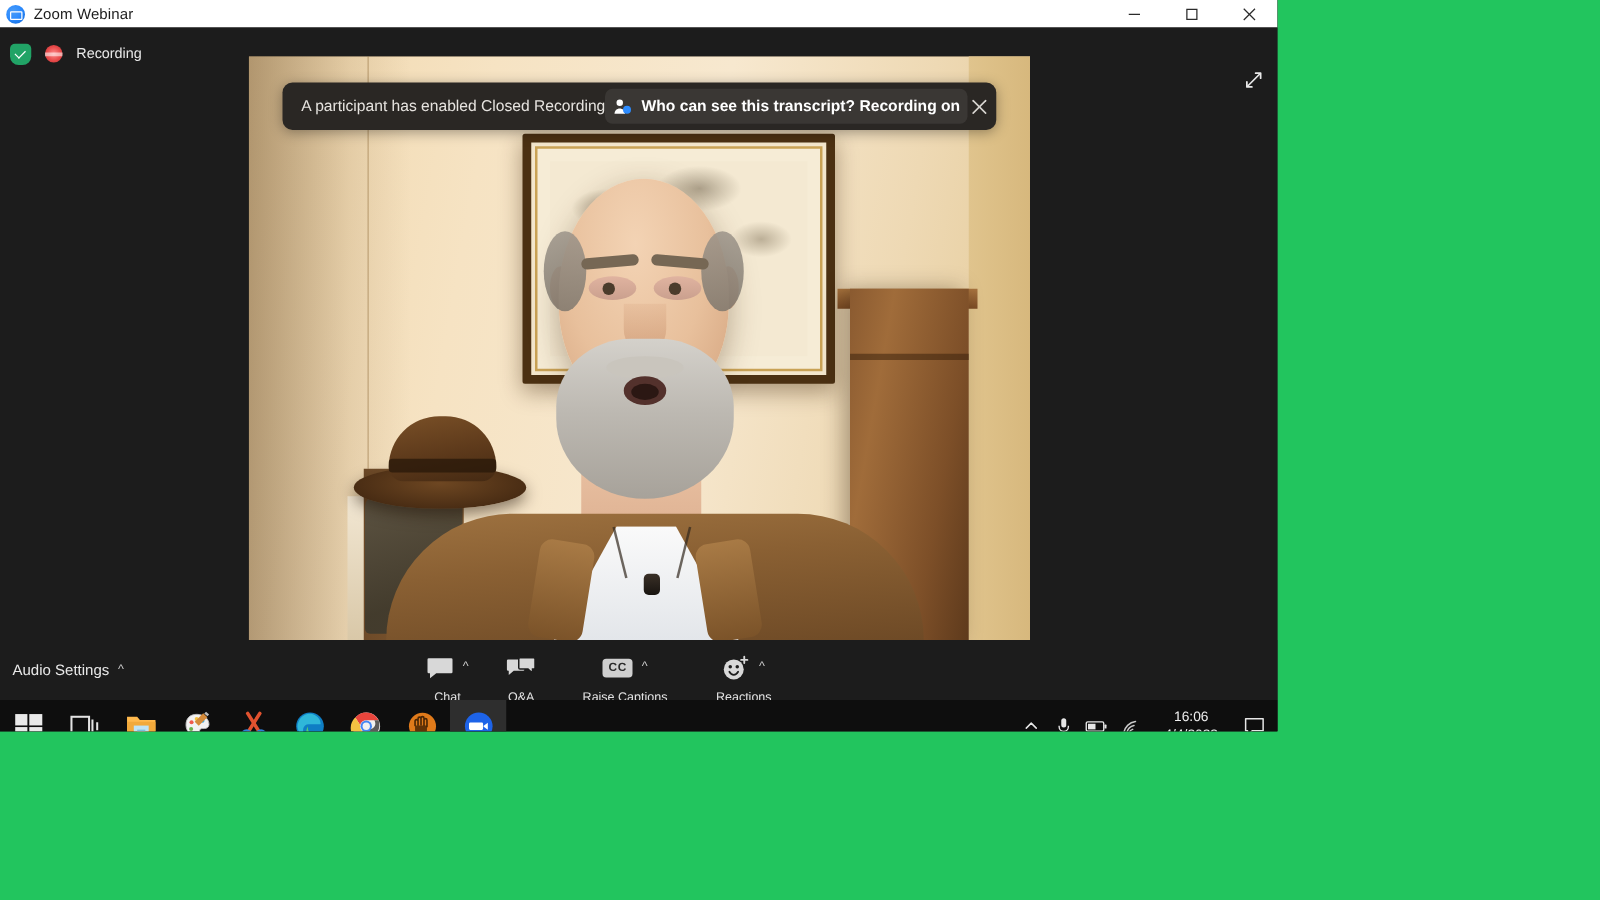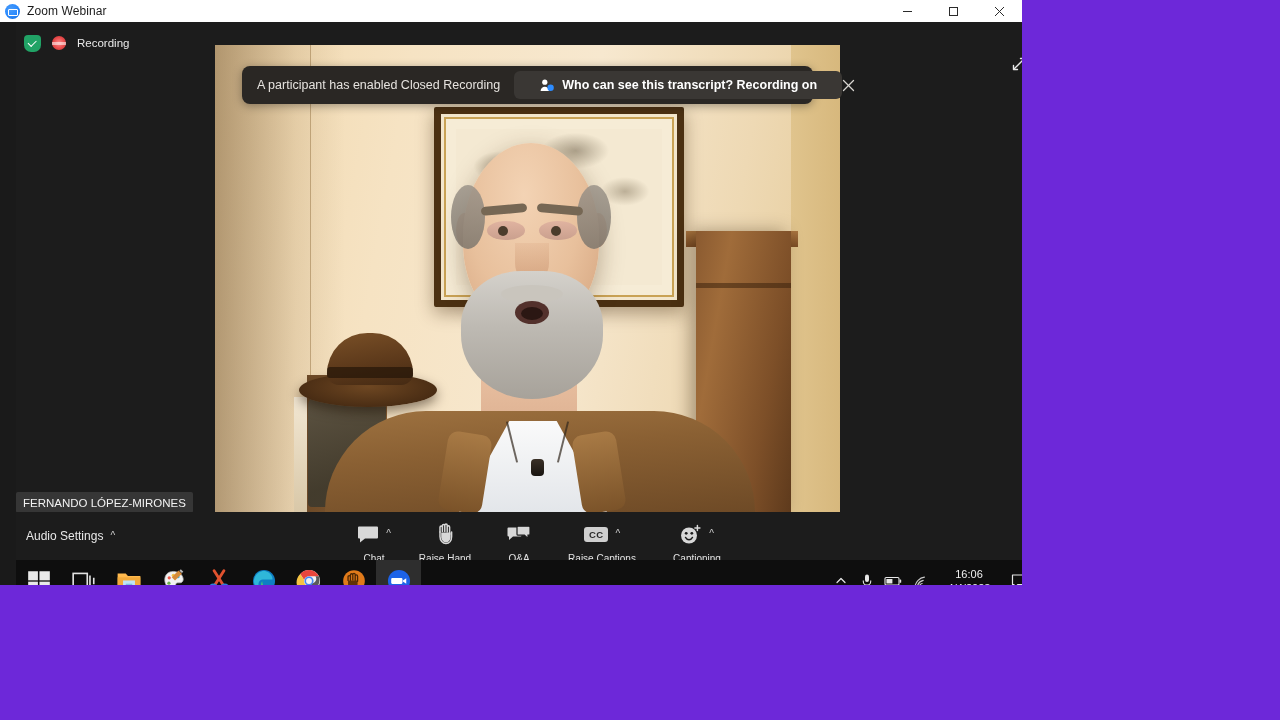--- a/index.html
+++ b/index.html
@@ -1,20 +1,20 @@
 <!DOCTYPE html>
 <html><head>
 <meta charset="utf-8">
 <style>
   * { margin:0; padding:0; box-sizing:border-box; }
   html,body { width:1280px; height:720px; background:#000; overflow:hidden; }
   body { font-family:"Liberation Sans", sans-serif; }
 
   
-  #desktop { position:absolute; inset:0; background:#6d28d9; }
+  #desktop { position:absolute; inset:0; background:#22c55e; }
 
   
   #zoom-window {
     position:absolute; left:0; top:0; width:1022px; height:585px;
     background:#1a1a1a; overflow:hidden;
   }
 
   
   #titlebar {
     position:absolute; left:0; top:0; width:1022px; height:22px;
@@ -32,21 +32,21 @@
   }
   #win-title { font-size:12px; color:#1b1b1b; letter-spacing:.1px; }
   .win-btn {
     width:46px; height:22px; display:flex; align-items:center; justify-content:center;
     color:#2b2b2b;
   }
   .win-btn svg { display:block; }
 
   
   #zoom-body {
-    position:absolute; left:16px; top:22px; width:1022px; height:563px;
+    position:absolute; left:0; top:22px; width:1022px; height:563px;
     background:#1c1c1c;
   }
 
   
   #status-strip {
     position:absolute; left:8px; top:10px; height:22px;
     display:flex; align-items:center; gap:11px;
   }
   #shield-icon {
     width:17px; height:17px; flex:none;
@@ -260,22 +260,22 @@
 
   
   #notif {
     position:absolute; left:226px; top:44px; width:571px; height:38px;
     background:#2a2724; border-radius:8px;
     display:flex; align-items:center; padding:0 4px 0 15px; gap:0;
     box-shadow:0 2px 10px rgba(0,0,0,.35);
   }
   #notif-text { font-size:12.5px; color:#e6e3df; white-space:nowrap; }
   #notif-pill {
-    margin-left:14px; height:28px; background:#3a3734; border-radius:6px;
-    display:flex; align-items:center; gap:8px; padding:0 25px;
+    height:28px; background:#3a3734; border-radius:6px;
+    display:flex; align-items:center; gap:8px; padding:0 6px;
   }
   #notif-person {
     width:15px; height:15px; flex:none; position:relative;
   }
   #notif-pill-text { font-size:12.5px; color:#ffffff; font-weight:bold; white-space:nowrap; }
   #notif-close {
     margin-left:auto; width:34px; height:34px;
     display:flex; align-items:center; justify-content:center;
     color:#d8d5d1; font-size:15px; line-height:1;
   }
@@ -458,21 +458,20 @@
           <span id="notif-pill-text">Who can see this transcript? Recording on</span>
         </div>
         <div id="notif-close">
           <svg width="13" height="13" viewBox="0 0 13 13">
               <line x1="1.5" y1="1.5" x2="11.5" y2="11.5" stroke="#d8d5d1" stroke-width="1.3" stroke-linecap="round"></line>
               <line x1="11.5" y1="1.5" x2="1.5" y2="11.5" stroke="#d8d5d1" stroke-width="1.3" stroke-linecap="round"></line>
             </svg>
         </div>
       </div>
 
-      <div id="name-label">FERNANDO LÓPEZ-MIRONES</div>
 
       <div id="controlbar">
 
         <div id="audio-settings">
           <span>Audio Settings</span>
           <span class="caret">^</span>
         </div>
 
         <div id="ctrl-center">
 
@@ -481,32 +480,20 @@
               <span class="ctrl-ico">
                 <svg width="22" height="19" viewBox="0 0 22 19">
                   <path d="M2 1.5h18a1 1 0 0 1 1 1v10a1 1 0 0 1-1 1H8l-5 4v-4H2a1 1 0 0 1-1-1v-10a1 1 0 0 1 1-1z" fill="#d8d8d8"></path>
                 </svg>
               </span>
               <span class="caret">^</span>
             </div>
             <span class="ctrl-label">Chat</span>
           </div>
 
-          <div class="ctrl" style="min-width:86px">
-            <div class="ctrl-row">
-              <span class="ctrl-ico">
-                <svg width="17" height="22" viewBox="0 0 17 22">
-                  <path d="M3 9V4.2a1.2 1.2 0 0 1 2.4 0V8.6M5.4 8.6V2.6a1.2 1.2 0 0 1 2.4 0v6M7.8 8.6V2.2a1.2 1.2 0 0 1 2.4 0v6.4M10.2 9V4a1.2 1.2 0 0 1 2.4 0v7.5" fill="none" stroke="#d8d8d8" stroke-width="1.5" stroke-linecap="round"></path>
-                  <path d="M3 9v4.5c0 4 2.6 7 6 7s5.6-3 5.6-7V9" fill="none" stroke="#d8d8d8" stroke-width="1.5" stroke-linecap="round"></path>
-                  <path d="M4.2 9.6v4.2c0 3.2 2.2 5.6 4.8 5.6s4.6-2.4 4.6-5.6V9.6z" fill="#d8d8d8"></path>
-                </svg>
-              </span>
-            </div>
-            <span class="ctrl-label">Raise Hand</span>
-          </div>
 
           <div class="ctrl" style="min-width:62px">
             <div class="ctrl-row">
               <span class="ctrl-ico">
                 <svg width="24" height="19" viewBox="0 0 24 19">
                   <path d="M1.5 2.5h12a1 1 0 0 1 1 1v7a1 1 0 0 1-1 1H6l-4 3.5v-3.5H1.5a1 1 0 0 1-1-1v-7a1 1 0 0 1 1-1z" fill="#d8d8d8"></path>
                   <path d="M11 1.2h11a1 1 0 0 1 1 1v7a1 1 0 0 1-1 1h-1v3.2l-3.6-3.2H11a1 1 0 0 1-1-1v-7a1 1 0 0 1 1-1z" fill="#d8d8d8" stroke="#1c1c1c" stroke-width="1.2"></path>
                 </svg>
               </span>
             </div>
@@ -527,21 +514,21 @@
                 <svg width="22" height="21" viewBox="0 0 22 21">
                   <circle cx="9" cy="11.5" r="8" fill="#d8d8d8"></circle>
                   <circle cx="6.2" cy="9.3" r="1.4" fill="#1c1c1c"></circle>
                   <circle cx="11.8" cy="9.3" r="1.4" fill="#1c1c1c"></circle>
                   <path d="M5.5 13.4c.9 1.6 2.1 2.4 3.5 2.4s2.6-.8 3.5-2.4" fill="none" stroke="#1c1c1c" stroke-width="1.4" stroke-linecap="round"></path>
                   <path d="M17.4 1.4v5M14.9 3.9h5" stroke="#d8d8d8" stroke-width="1.5" stroke-linecap="round"></path>
                 </svg>
               </span>
               <span class="caret">^</span>
             </div>
-            <span class="ctrl-label">Captioning</span>
+            <span class="ctrl-label">Reactions</span>
           </div>
 
         </div>
 
       </div>
 
       <div id="taskbar">
 
         <div class="tb-item">
           <svg class="tb-ico" viewBox="0 0 24 24">

